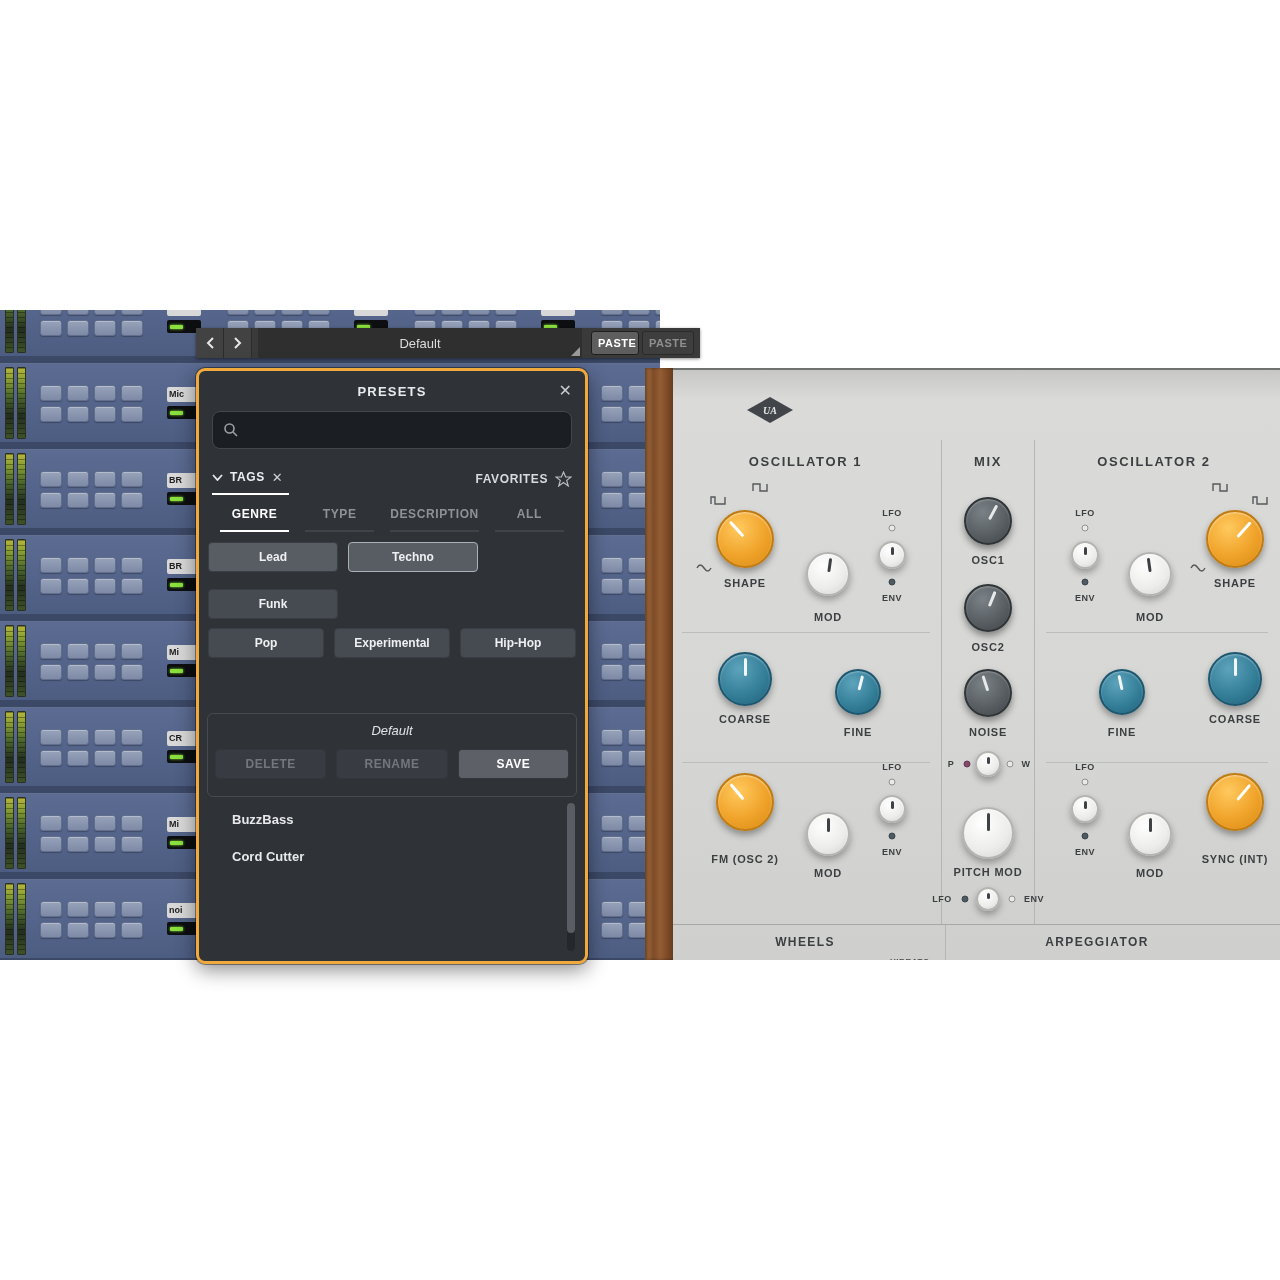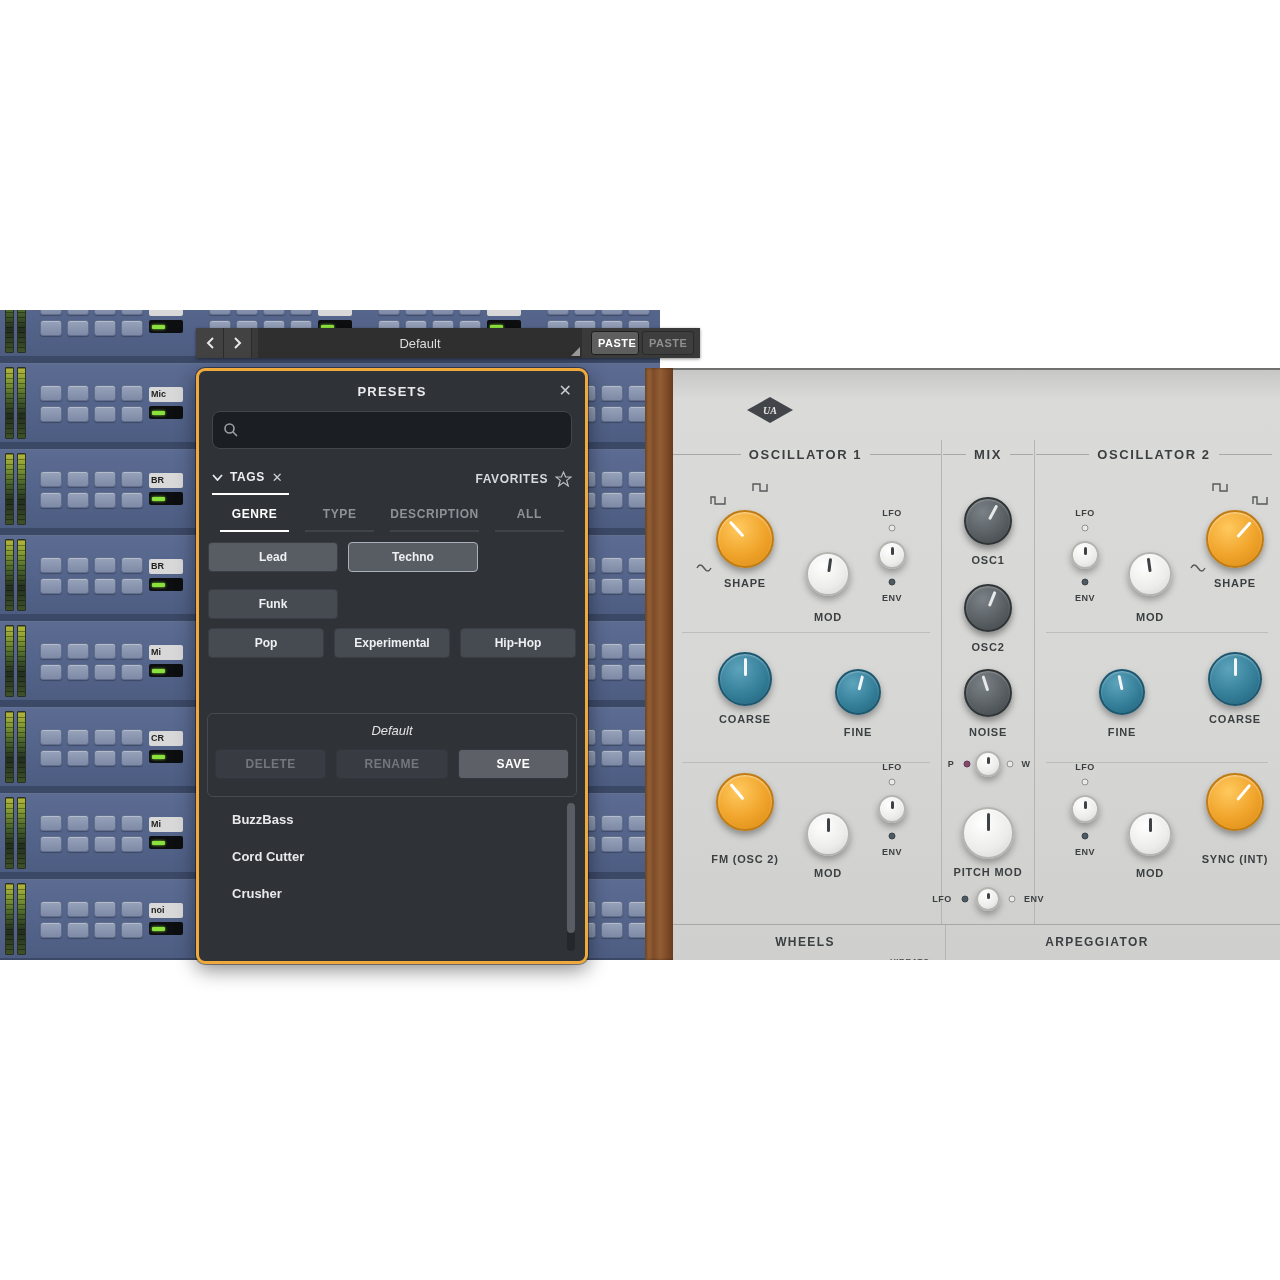--- a/index.html
+++ b/index.html
@@ -12,21 +12,21 @@
   .track-row{height:86px;border-bottom:7px solid #3b4866;background:linear-gradient(180deg,#5b6b92 0%,#4d5d82 100%);
              display:flex;align-items:center;border-top:1px solid rgba(255,255,255,.12);}
   .track-row.partial{margin-top:-33px;}
   .meters{display:flex;gap:3px;height:72px;margin:0 14px 0 5px;flex:0 0 auto;}
   .meter{width:9px;height:100%;border:1px solid #283122;border-radius:1px;
          background:linear-gradient(180deg,#b6b63a 0%,#8aa032 16%,#49642c 42%,#232e1f 68%,#3e5228 100%);
          background-blend-mode:normal;}
   .meter:after{content:"";display:block;width:100%;height:100%;
          background:repeating-linear-gradient(180deg,rgba(0,0,0,.35) 0 1px,transparent 1px 5px);}
   .meter{position:relative;} .meter:after{position:absolute;inset:0;}
-  .tgroup{display:flex;align-items:center;gap:6px;margin-right:26px;flex:0 0 auto;}
+  .tgroup{display:flex;align-items:center;gap:24px;margin-right:26px;flex:0 0 auto;}
   .pad-grid{display:grid;grid-template-columns:repeat(4,22px);gap:5px;}
   .pad{width:22px;height:16px;border-radius:3px;border:1px solid #616e8c;
        background:linear-gradient(180deg,#97a2ba,#7e8aa6);
        box-shadow:0 1px 1px rgba(0,0,0,.25),inset 0 1px 0 rgba(255,255,255,.28);}
   .chips{display:flex;flex-direction:column;width:34px;}
   .chip.lbl{width:34px;height:15px;background:#d8d8d8;border-radius:2px;color:#1d1d1d;
             font:700 9px/15px "Liberation Sans",sans-serif;padding:0 2px;overflow:hidden;white-space:nowrap;}
   .chip.led-chip{width:34px;height:13px;background:#0d0e10;border-radius:2px;margin-top:4px;
             display:flex;align-items:center;padding-left:3px;}
   .ledbar{width:13px;height:4px;background:#8ae03c;border-radius:1px;box-shadow:0 0 3px #8ae03c;}
@@ -94,21 +94,21 @@
         box-shadow:inset 2px 0 3px rgba(0,0,0,.4);}
 
   
   .synth{position:absolute;left:660px;top:368px;width:620px;height:592px;z-index:2;overflow:hidden;
          background:linear-gradient(180deg,#c7c8c6 0%,#dadbd9 5%,#d7d8d6 55%,#cfd0ce 100%);
          border-top:2px solid #70726f;}
   .ua-logo{position:absolute;left:110px;top:40px;width:46px;height:26px;transform:translate(-50%,-50%);
          background:#42454a;clip-path:polygon(50% 0,100% 50%,50% 100%,0 50%);
          display:flex;align-items:center;justify-content:center;color:#e8e8e6;
          font:italic 700 10px "Liberation Serif",serif;}
-  .shead{position:absolute;display:flex;align-items:center;gap:8px;height:16px;}
+  .shead{position:absolute;display:flex;align-items:center;gap:8px;height:16px;flex-direction:column;}
   .shead .ln{flex:1;height:1px;background:#a7a9a5;}
   .shead .tx{font:700 13px "Liberation Sans",sans-serif;letter-spacing:1.6px;color:#3c3f41;}
   .vline{position:absolute;width:1px;background:#b4b6b2;}
   .hline{position:absolute;height:1px;background:#bcbeba;}
   .sl{position:absolute;transform:translate(-50%,-50%);font-weight:700;color:#3c3f41;white-space:nowrap;
       font-family:"Liberation Sans",sans-serif;}
   .sl.big{font-size:11px;letter-spacing:.8px;}
   .sl.small{font-size:9px;letter-spacing:.5px;}
   .sl.foot{font-size:12px;letter-spacing:1.4px;}
   .sl.tiny{font-size:8px;letter-spacing:.6px;color:#4a4d4f;}
@@ -970,20 +970,19 @@
       <div class="cur-btns">
         <button class="curbtn ghost">DELETE</button>
         <button class="curbtn ghost">RENAME</button>
         <button class="curbtn save">SAVE</button>
       </div>
     </div>
 
     <div class="p-list">
       <div class="p-item">BuzzBass</div>
       <div class="p-item">Cord Cutter</div>
-      <div class="p-item">Crusher</div>
       <div class="p-scroll">
           <div class="p-thumb"></div>
         </div>
     </div>
   </div>
 
 </div>
 
 </body></html>

